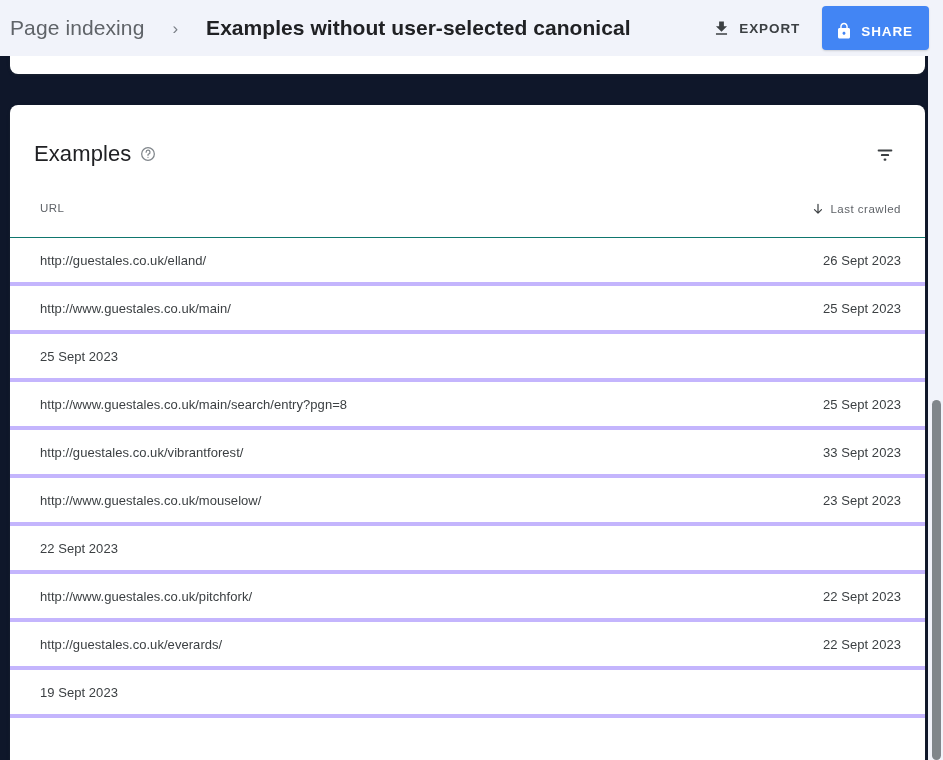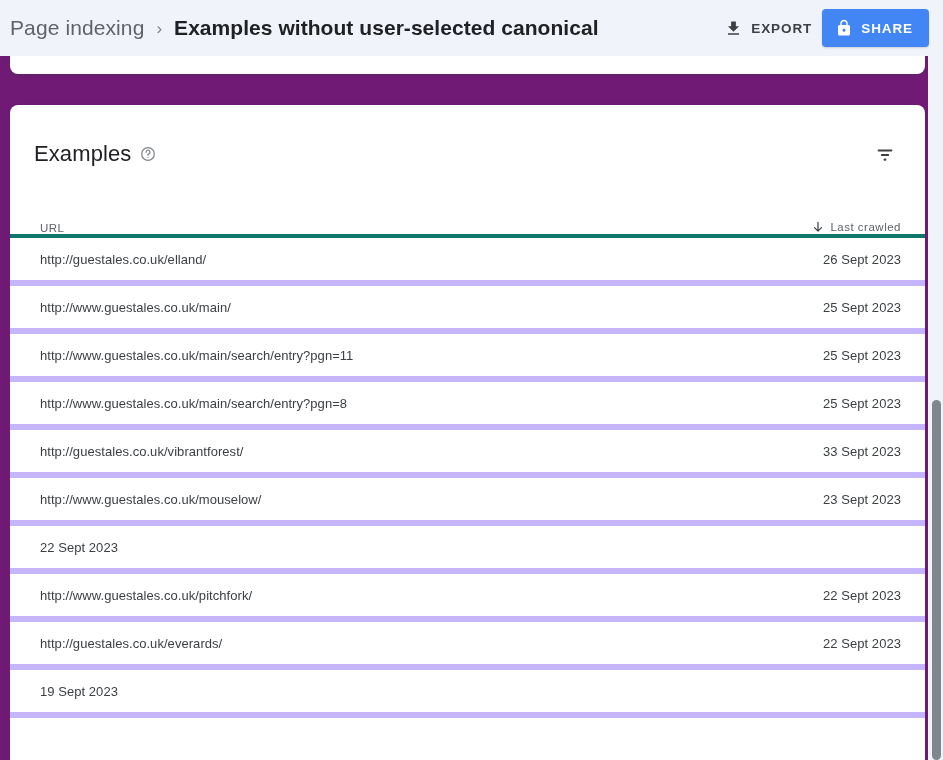--- a/index.html
+++ b/index.html
@@ -25,21 +25,21 @@
     display: flex;
     align-items: center;
     padding: 0 14px 0 10px;
     z-index: 30;
   }
   .breadcrumb {
     display: flex;
     align-items: center;
     flex: 1;
     min-width: 0;
-    gap: 0px;
+    gap: 16px;
   }
   .crumb-parent {
     font-size: 21px;
     color: #5f6368;
     letter-spacing: 0.1px;
     white-space: nowrap;
   }
   .crumb-sep {
     margin: 0 12px;
     color: #7a7f86;
@@ -52,20 +52,21 @@
     font-size: 21px;
     color: #202124;
     font-weight: 700;
     white-space: nowrap;
     letter-spacing: 0.05px;
   }
 
   .topbar-actions {
     display: flex;
     align-items: center;
+    gap: 12px;
     flex-shrink: 0;
   }
   .export-btn {
     display: flex;
     align-items: center;
     gap: 8px;
     background: transparent;
     border: none;
     cursor: pointer;
     padding: 8px 10px;
@@ -79,40 +80,40 @@
     color: #3c4043;
   }
   .share-btn {
     display: flex;
     align-items: center;
     gap: 8px;
     background: #4285f4;
     border: none;
     border-radius: 4px;
     cursor: pointer;
-    padding: 10px 16px 10px 13px;
+    padding: 16px 16px 10px 13px;
     font-family: inherit;
     box-shadow: 0 1px 2px rgba(60,64,67,.2);
   }
   .share-label {
     font-size: 13.5px;
     font-weight: 600;
     letter-spacing: 0.9px;
     color: #ffffff;
   }
   .icon { display: inline-flex; align-items: center; justify-content: center; }
 
   
   .scroll-area {
     position: absolute;
     top: 56px; left: 0;
     width: 943px;
     height: 704px;
     overflow: hidden;
-    background: #701a75;
+    background: #0f172a;
   }
 
   
   .card-partial {
     position: absolute;
     top: -18px;
     left: 10px;
     right: 18px;
     height: 36px;
     background: #ffffff;
@@ -161,24 +162,24 @@
     cursor: pointer;
     width: 40px; height: 40px;
     border-radius: 50%;
     display: flex; align-items: center; justify-content: center;
   }
 
   
   .tbl { width: 100%; }
   .tbl-head {
     display: flex;
-    align-items: flex-end;
+    align-items: flex-start;
     height: 36px;
     padding: 0 24px 0 30px;
-    border-bottom: 4px solid #0f766e;
+    border-bottom: 1px solid #0f766e;
   }
   .th {
     font-size: 11.5px;
     color: #5f6368;
     font-weight: 500;
     letter-spacing: 0.5px;
   }
   .th-url { flex: 1; }
   .th-date {
     display: flex;
@@ -186,21 +187,21 @@
     gap: 5px;
     cursor: pointer;
   }
   .sort-arrow { width: 14px; height: 14px; display:inline-flex; }
 
   .row {
     display: flex;
     align-items: center;
     height: 48px;
     padding: 0 24px 0 30px;
-    border-bottom: 6px solid #c4b5fd;
+    border-bottom: 4px solid #c4b5fd;
     cursor: pointer;
     background: #ffffff;
   }
   .cell-url {
     flex: 1;
     font-size: 13px;
     color: #3c4043;
     letter-spacing: 0.05px;
     white-space: nowrap;
     overflow: hidden;
@@ -309,21 +310,20 @@
       <div id="rows-container">
           <div class="row">
             <div class="cell-url">http://guestales.co.uk/elland/</div>
             <div class="cell-date">26 Sept 2023</div>
           </div>
           <div class="row">
             <div class="cell-url">http://www.guestales.co.uk/main/</div>
             <div class="cell-date">25 Sept 2023</div>
           </div>
           <div class="row">
-            <div class="cell-url">http://www.guestales.co.uk/main/search/entry?pgn=11</div>
             <div class="cell-date">25 Sept 2023</div>
           </div>
           <div class="row">
             <div class="cell-url">http://www.guestales.co.uk/main/search/entry?pgn=8</div>
             <div class="cell-date">25 Sept 2023</div>
           </div>
           <div class="row">
             <div class="cell-url">http://guestales.co.uk/vibrantforest/</div>
             <div class="cell-date">33 Sept 2023</div>
           </div>

